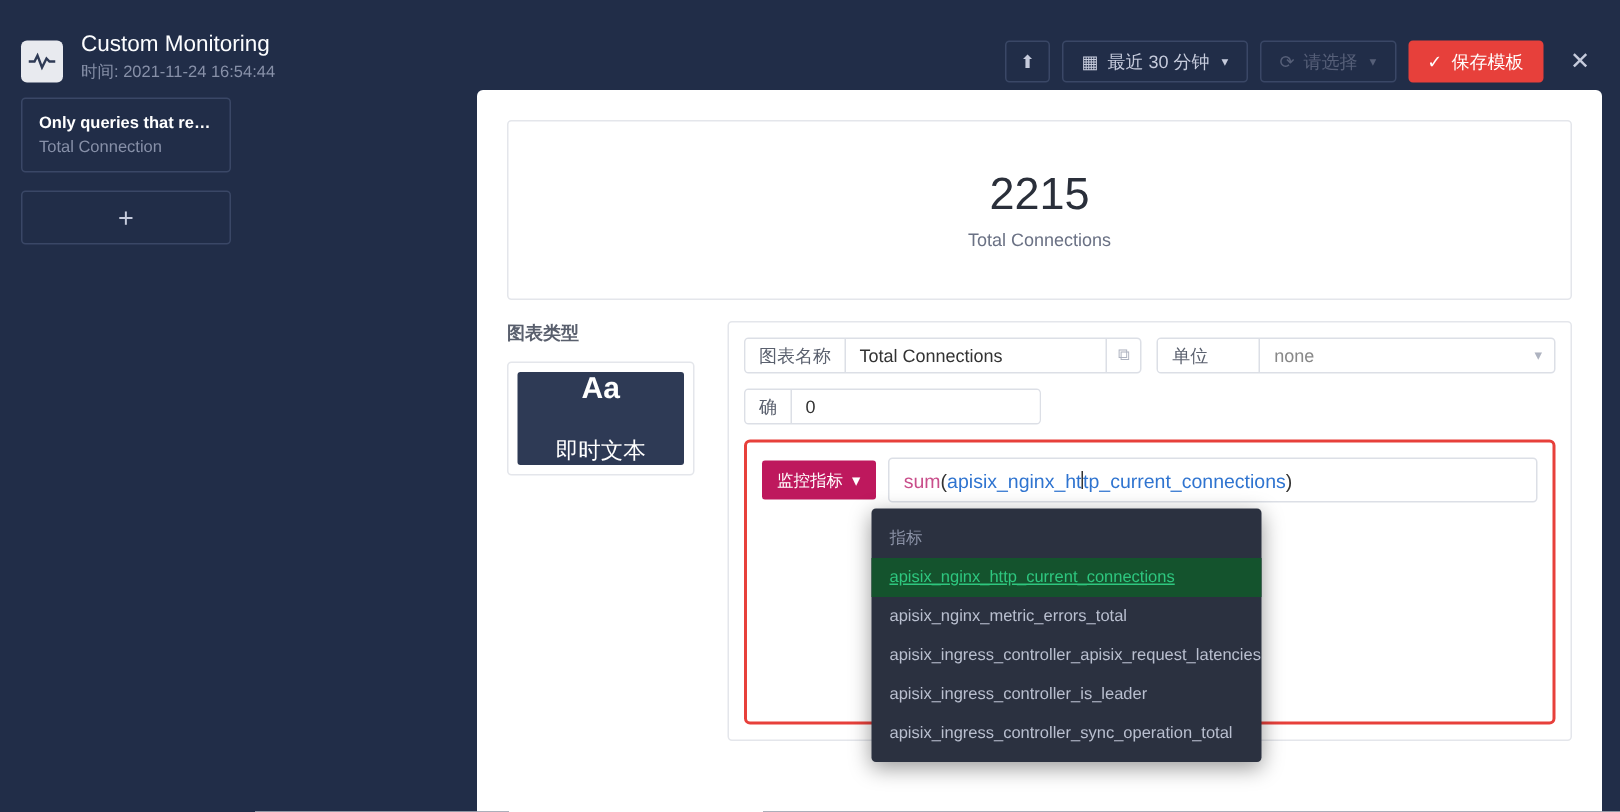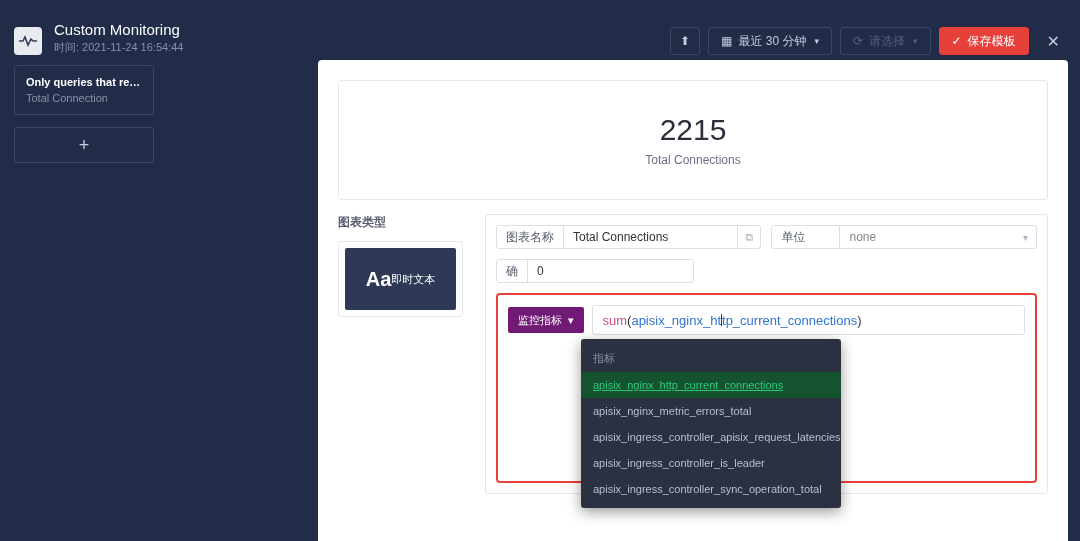--- a/index.html
+++ b/index.html
@@ -23,35 +23,35 @@
 .add-card{height:36px;display:flex;align-items:center;justify-content:center;font-size:18px;color:#c6cbdc;cursor:pointer}
 .main{position:absolute;left:318px;top:60px;right:12px;bottom:0;background:#fff;border-radius:4px 4px 0 0;color:#333}
 .preview{margin:20px 20px 0 20px;border:1px solid #e4e6eb;border-radius:3px;height:120px;display:flex;flex-direction:column;align-items:center;justify-content:center}
 .pv-num{font-size:30px;font-weight:400;color:#2a2f3a}
 .pv-lab{font-size:12px;color:#6a7184;margin-top:6px}
 .cols{display:flex;padding:0 20px;margin-top:14px}
 .col-l{width:272px;margin-right:22px}
 .col-r{flex:1}
 .sec-h{font-size:12px;color:#595f6d;font-weight:600;margin-bottom:10px}
 .type-box{border:1px solid #e4e6eb;border-radius:3px;padding:6px}
-.type-inner{height:62px;background:#2e3a55;border-radius:2px;display:flex;flex-direction:row;align-items:center;justify-content:center;color:#fff}
+.type-inner{height:62px;background:#2e3a55;border-radius:2px;display:flex;flex-direction:column;align-items:center;justify-content:space-between;color:#fff}
 .aa{font-size:20px;font-weight:700}
-.type-lab{font-size:11px;margin-top:0}
+.type-lab{font-size:15px;margin-top:0}
 .data-box{border:1px solid #e4e6eb;border-radius:3px;padding:10px}
 .row{display:flex;gap:10px;margin-bottom:10px}
 .fld{display:flex;border:1px solid #dcdfe6;border-radius:3px;height:24px;overflow:hidden;flex:1}
 .fld-lab{width:68px;background:#fff;border-right:1px solid #dcdfe6;display:flex;align-items:center;padding:0 9px;font-size:12px;color:#5a606e}
 .fld-in{flex:1;border:none;padding:0 9px;font-size:12px;color:#333;outline:none}
 .fld-in::placeholder{color:#aeb3c0}
 .fld-ic{width:24px;display:flex;align-items:center;justify-content:center;color:#aeb3c0;font-size:11px;border-left:1px solid #dcdfe6}
 .fld.unit .fld-in{color:#888}
 .sel-arrow{display:flex;align-items:center;padding:0 8px;color:#aeb3c0;font-size:10px}
 .metric-area{border:2px solid #e7403b;border-radius:4px;padding:10px;position:relative;min-height:190px}
 .metric-row{display:flex;align-items:center;height:30px}
-.metric-pill{height:26px;padding:0 10px;background:#701a75;color:#fff;border-radius:2px;display:flex;align-items:center;gap:6px;font-size:11px;cursor:pointer}
+.metric-pill{height:26px;padding:0 10px;background:#be185d;color:#fff;border-radius:2px;display:flex;align-items:center;gap:6px;font-size:11px;cursor:pointer}
 .metric-input{flex:1;height:30px;border:1px solid #dcdfe6;border-radius:3px;margin-left:8px;padding:0 10px;font-family:Menlo,Consolas,monospace;font-size:13px;display:flex;align-items:center;white-space:nowrap;overflow:hidden}
 .tok-fn{color:#c94f8b}
 .tok-nm{color:#2f74d0}
 .caret{display:inline-block;width:1px;height:12px;background:#333;vertical-align:middle;margin:0 0px}
 .dd{position:absolute;left:83px;top:44px;width:260px;background:#2b3140;border-radius:3px;box-shadow:0 4px 14px rgba(0,0,0,.4);padding:6px 0;font-size:11px;z-index:10}
 .dd-h{padding:6px 12px;color:#8b92a6}
 .dd-item{padding:7px 12px;color:#b9bfcf;cursor:pointer}
 .dd-item.sel{background:#14532d}
 .dd-item.sel a{color:#2ec77f;text-decoration:underline}
 </style>

